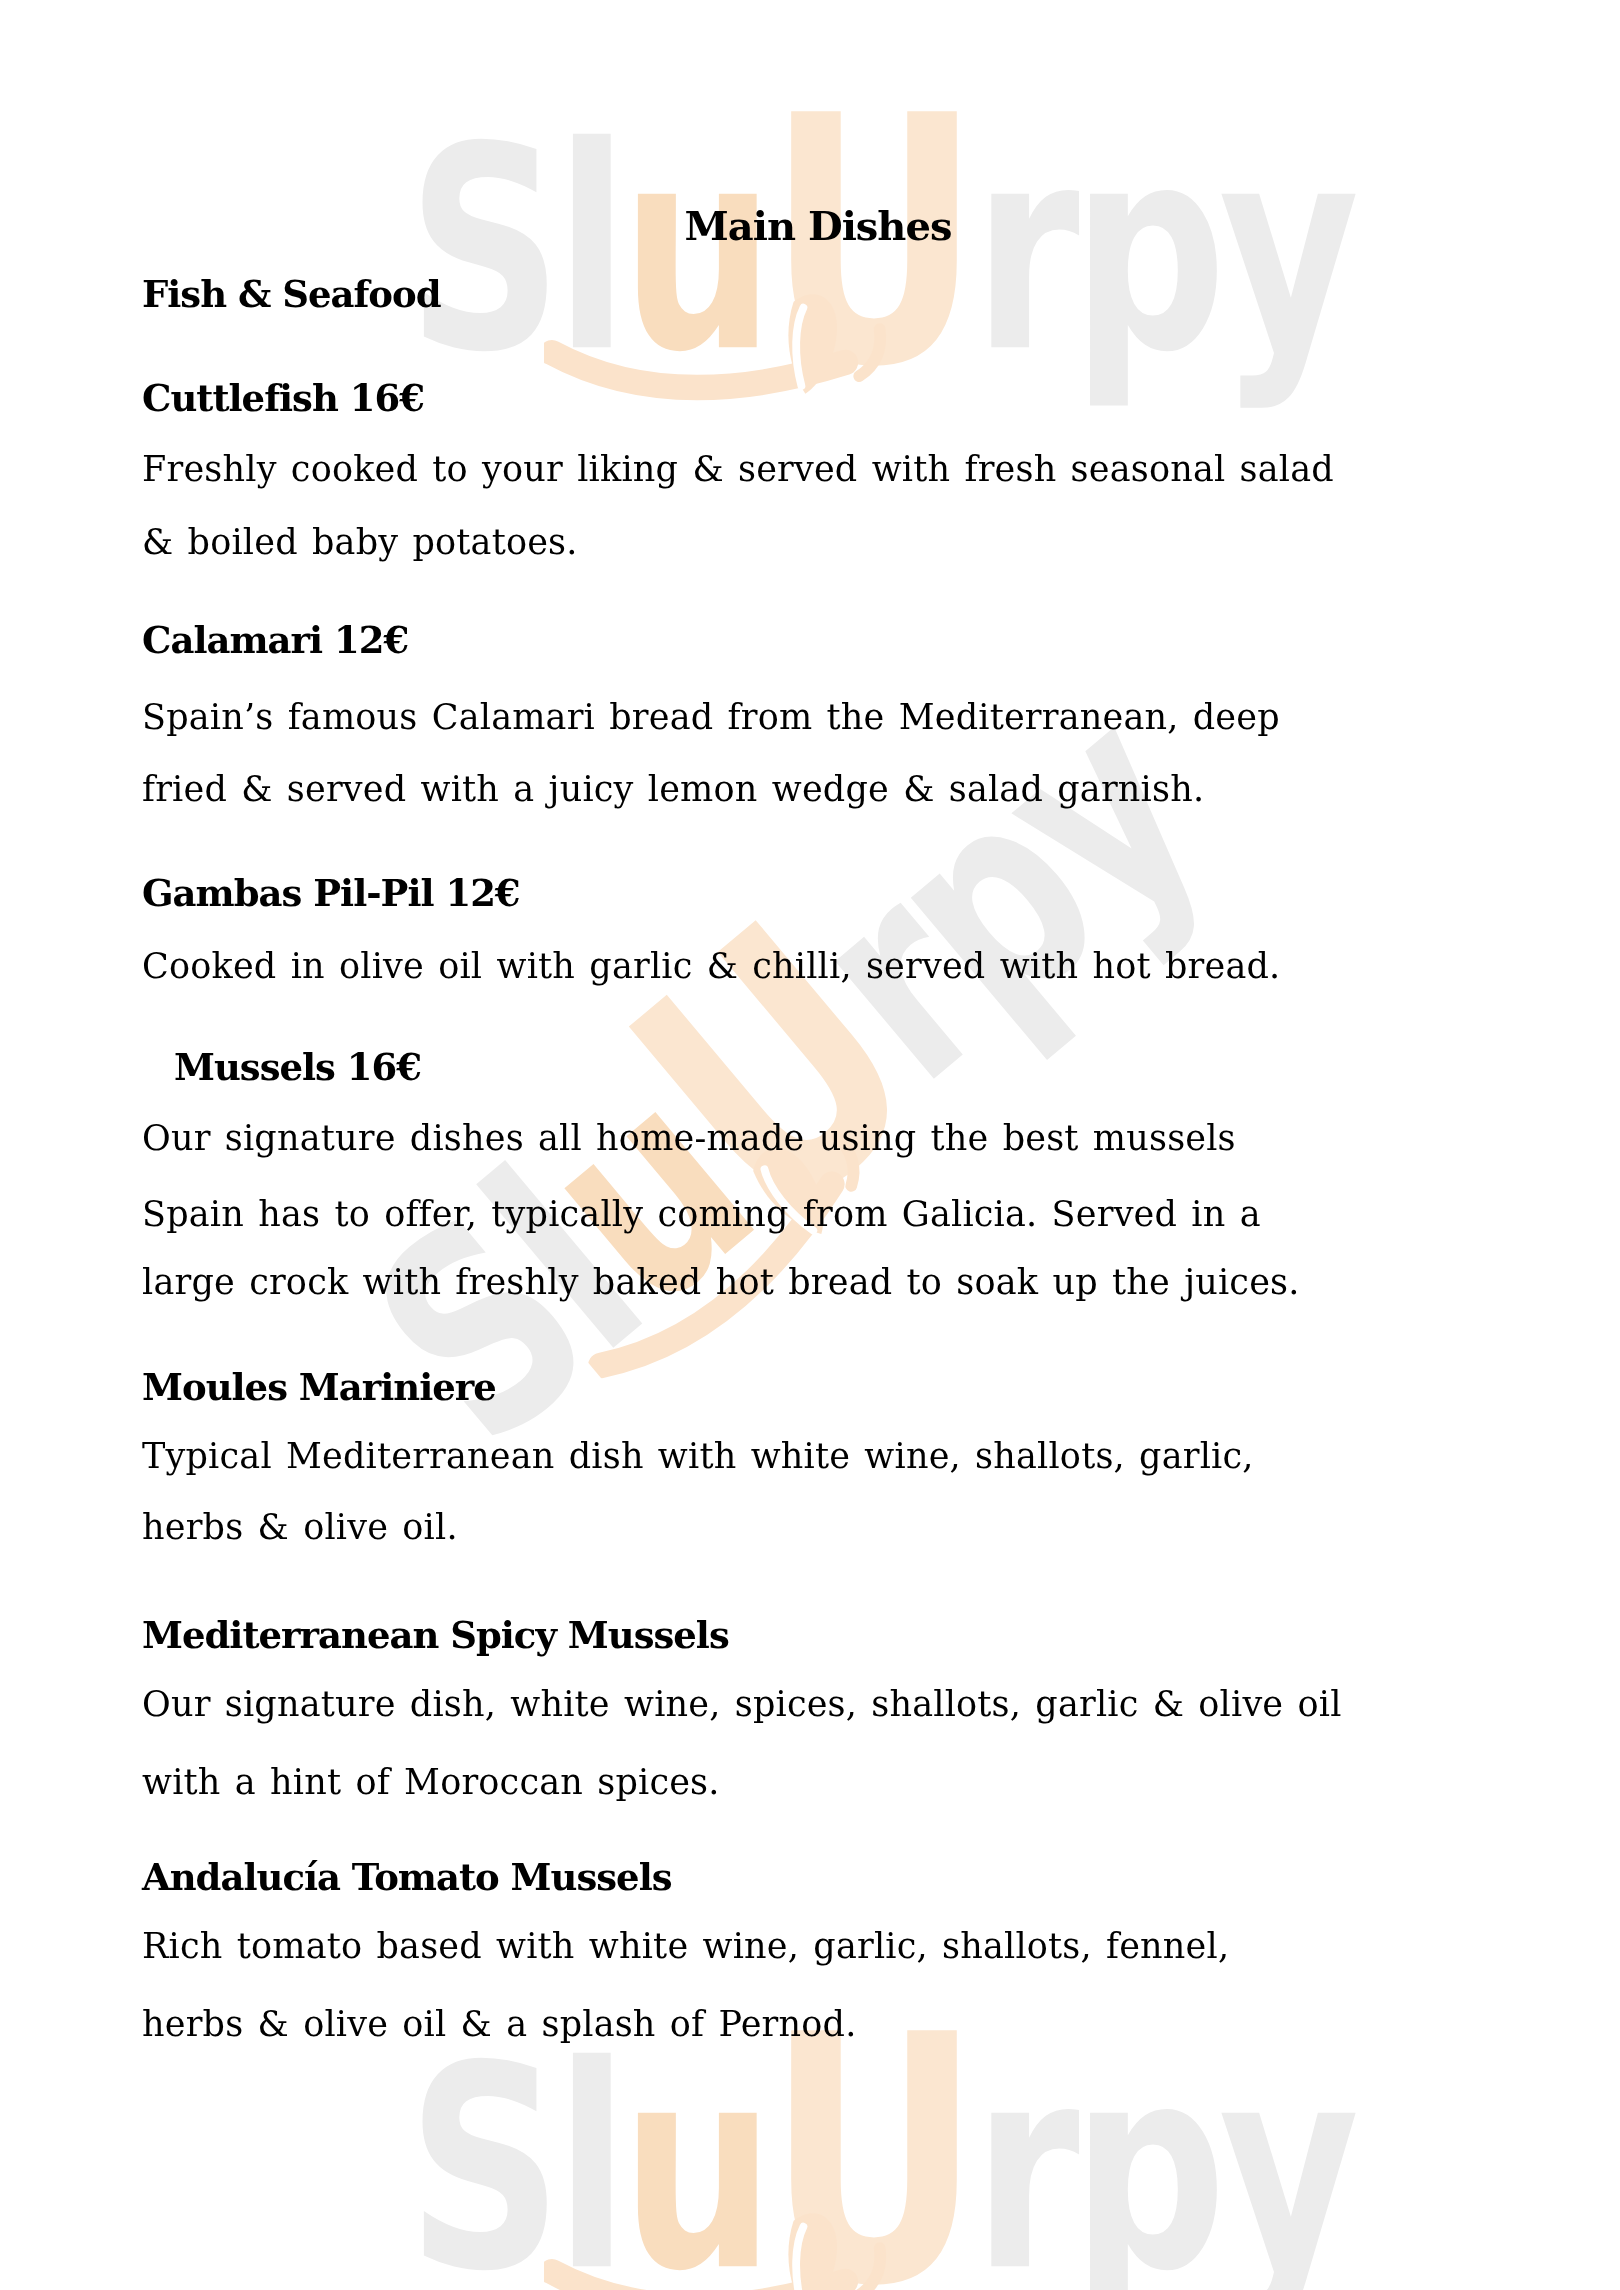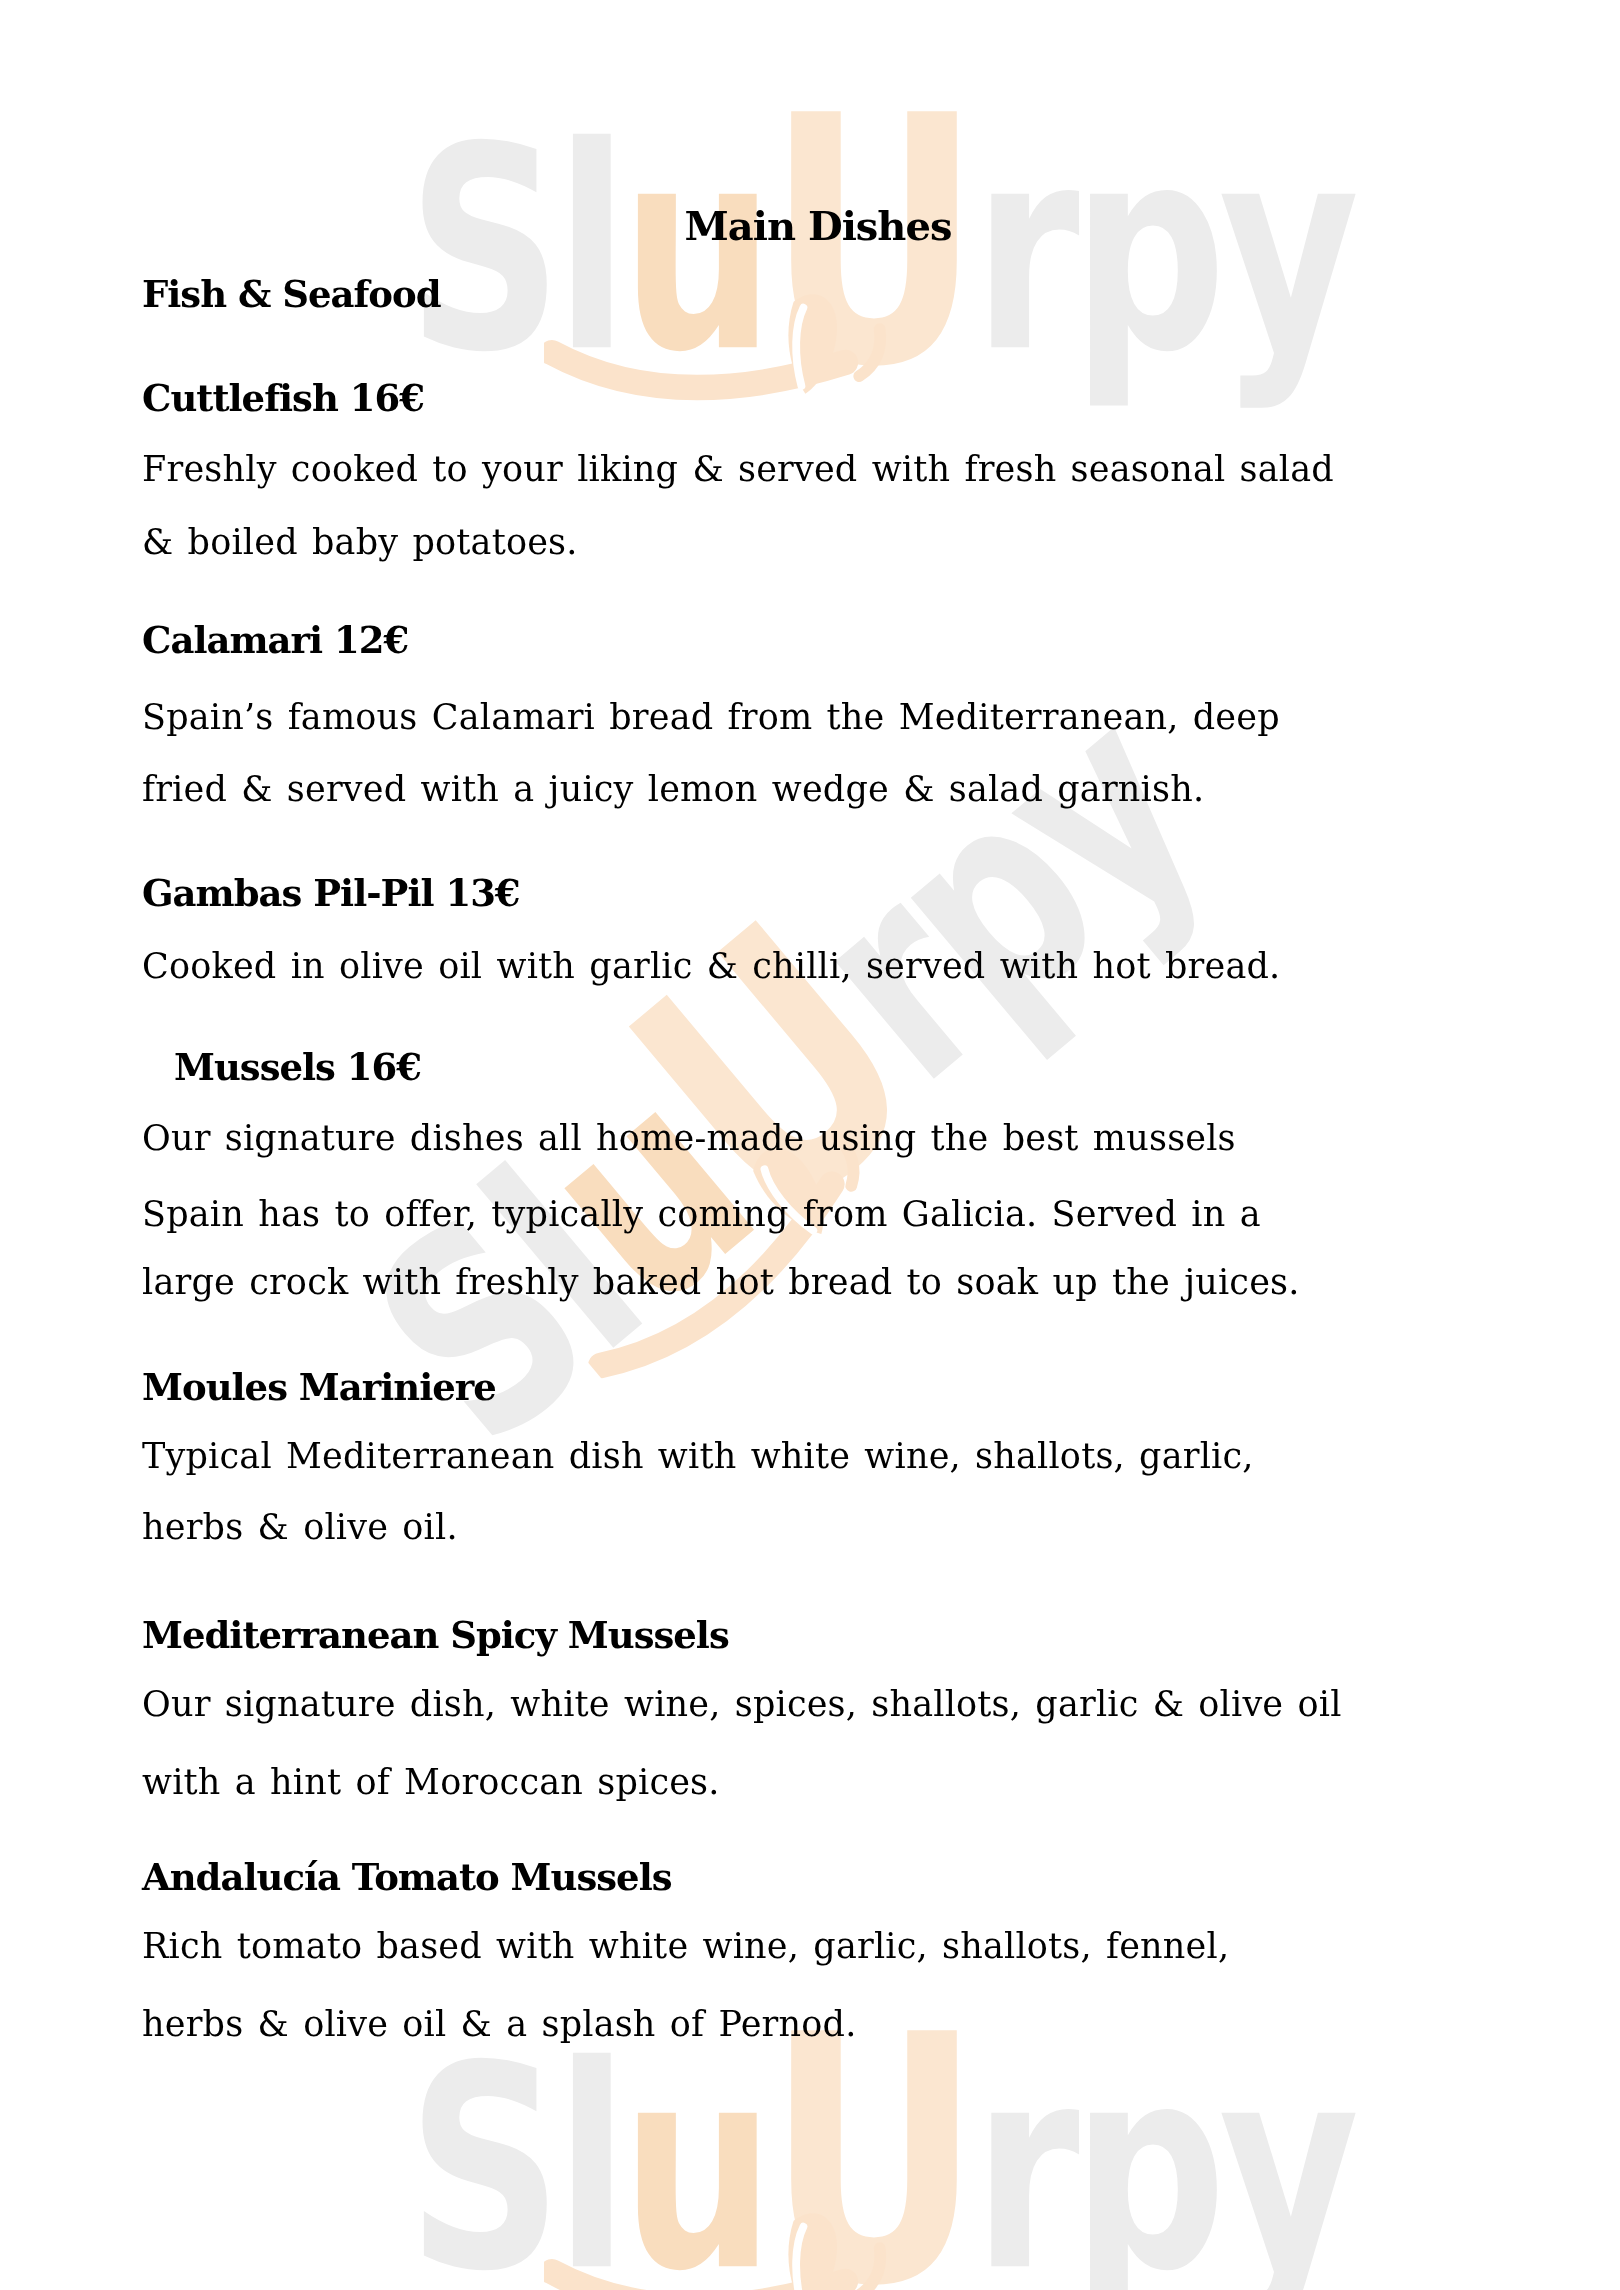--- a/index.html
+++ b/index.html
@@ -89,21 +89,21 @@
   <div class="line heading" style="top:276px;">Fish &amp; Seafood</div>
 
   <div class="line heading" style="top:380px;">Cuttlefish 16€</div>
   <div class="line bodyline" style="top:452px;">Freshly cooked to your liking &amp; served with fresh seasonal salad</div>
   <div class="line bodyline" style="top:525px;">&amp; boiled baby potatoes.</div>
 
   <div class="line heading" style="top:622px;">Calamari 12€</div>
   <div class="line bodyline" style="top:700px;">Spain’s famous Calamari bread from the Mediterranean, deep</div>
   <div class="line bodyline" style="top:772px;">fried &amp; served with a juicy lemon wedge &amp; salad garnish.</div>
 
-  <div class="line heading" style="top:875px;">Gambas Pil-Pil 13€</div>
+  <div class="line heading" style="top:875px;">Gambas Pil-Pil 12€</div>
   <div class="line bodyline" style="top:949px;">Cooked in olive oil with garlic &amp; chilli, served with hot bread.</div>
 
   <div class="line heading" style="top:1049px;margin-left:32px;">Mussels 16€</div>
   <div class="line bodyline" style="top:1121px;">Our signature dishes all home-made using the best mussels</div>
   <div class="line bodyline" style="top:1197px;">Spain has to offer, typically coming from Galicia. Served in a</div>
   <div class="line bodyline" style="top:1265px;">large crock with freshly baked hot bread to soak up the juices.</div>
 
   <div class="line heading" style="top:1369px;">Moules Mariniere</div>
   <div class="line bodyline" style="top:1439px;">Typical Mediterranean dish with white wine, shallots, garlic,</div>
   <div class="line bodyline" style="top:1510px;">herbs &amp; olive oil.</div>

